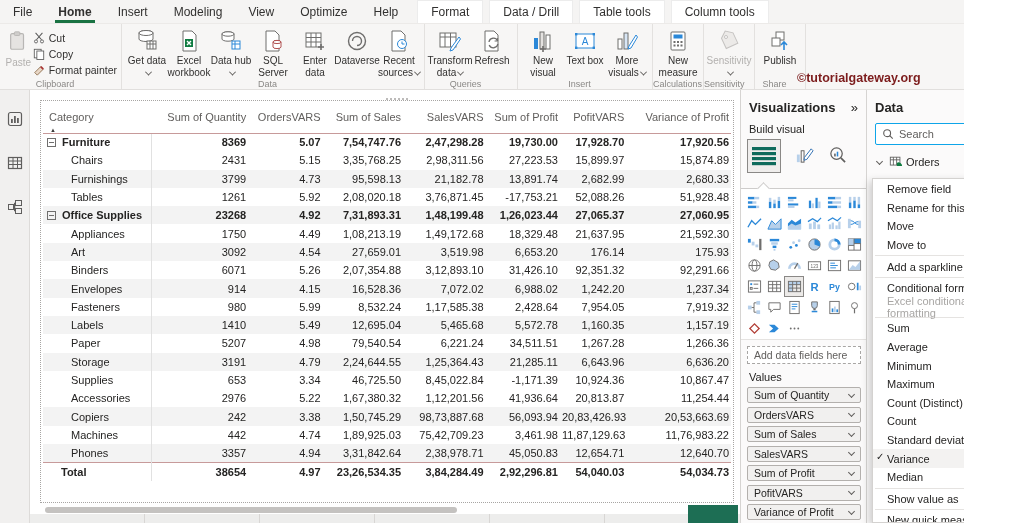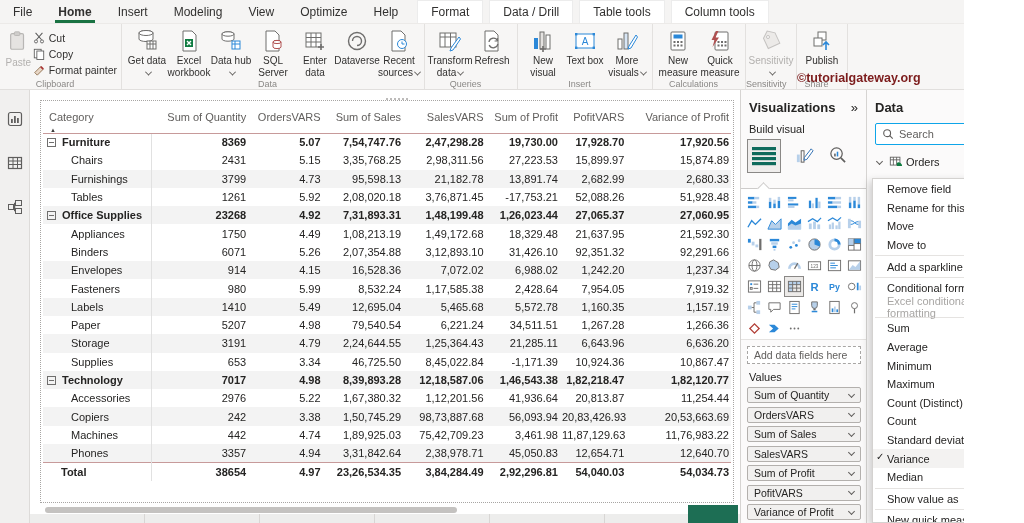--- a/index.html
+++ b/index.html
@@ -319,37 +319,20 @@
                     <rect x="11" y="12" width="2" height="2"></rect>
                     <rect x="14.5" y="12" width="2" height="2"></rect>
                     <rect x="7.5" y="15.5" width="2" height="2"></rect>
                     <rect x="11" y="15.5" width="2" height="2"></rect>
                     <rect x="14.5" y="15.5" width="2" height="2"></rect>
                   </g>
                 </svg>
               </div>
               <div class="rlab">New measure</div>
             </div>
-            <div class="rbtn">
-              <div class="ric">
-                <svg viewBox="0 0 24 24" width="24" height="24">
-                  <rect x="7" y="3" width="13" height="18" rx="1" fill="#fff" stroke="#6f6e6d"></rect>
-                  <g fill="#6f6e6d">
-                    <rect x="9.5" y="12" width="2" height="2"></rect>
-                    <rect x="13" y="12" width="2" height="2"></rect>
-                    <rect x="16.5" y="12" width="2" height="2"></rect>
-                    <rect x="9.5" y="15.5" width="2" height="2"></rect>
-                    <rect x="13" y="15.5" width="2" height="2"></rect>
-                    <rect x="16.5" y="15.5" width="2" height="2"></rect>
-                  </g>
-                  <path d="M8 2 L3.5 11 H6.5 L4.5 18 L11 8.5 H7.5 L10.5 2 Z" fill="#b05050"></path>
-                </svg>
-              </div>
-              <div class="rlab">Quick measure</div>
-            </div>
           </div>
           <div class="glabel">Calculations</div>
         </div>
         <div class="rgroup">
           <div class="btnrow">
             <div class="rbtn disabled">
               <div class="ric">
                 <svg viewBox="0 0 24 24" width="24" height="24">
                   <path d="M13 3 l8 8 -9 9 -8 -8 1 -8 z" fill="#eceae8" stroke="#c4c2c0" transform="rotate(20 12 12)"></path>
                   <circle cx="9" cy="8" r="1.5" fill="#fff" stroke="#c4c2c0"></circle>
@@ -494,20 +477,30 @@
               <tr>
                 <td class="cat sub">Appliances</td>
                 <td class="num">1750</td>
                 <td class="num">4.49</td>
                 <td class="num">1,08,213.19</td>
                 <td class="num">1,49,172.68</td>
                 <td class="num">18,329.48</td>
                 <td class="num">21,637.95</td>
                 <td class="num">21,592.30</td>
               </tr>
+              <tr class="stripe">
+                <td class="cat sub">Art</td>
+                <td class="num">3092</td>
+                <td class="num">4.54</td>
+                <td class="num">27,659.01</td>
+                <td class="num">3,519.98</td>
+                <td class="num">6,653.20</td>
+                <td class="num">176.14</td>
+                <td class="num">175.93</td>
+              </tr>
               <tr>
                 <td class="cat sub">Binders</td>
                 <td class="num">6071</td>
                 <td class="num">5.26</td>
                 <td class="num">2,07,354.88</td>
                 <td class="num">3,12,893.10</td>
                 <td class="num">31,426.10</td>
                 <td class="num">92,351.32</td>
                 <td class="num">92,291.66</td>
               </tr>
@@ -564,30 +557,20 @@
               <tr>
                 <td class="cat sub">Supplies</td>
                 <td class="num">653</td>
                 <td class="num">3.34</td>
                 <td class="num">46,725.50</td>
                 <td class="num">8,45,022.84</td>
                 <td class="num">-1,171.39</td>
                 <td class="num">10,924.36</td>
                 <td class="num">10,867.47</td>
               </tr>
-              <tr class="grp stripe">
-                <td class="cat grp0"><span class="expbox"></span>Technology</td>
-                <td class="num">7017</td>
-                <td class="num">4.98</td>
-                <td class="num">8,39,893.28</td>
-                <td class="num">12,18,587.06</td>
-                <td class="num">1,46,543.38</td>
-                <td class="num">1,82,218.47</td>
-                <td class="num">1,82,120.77</td>
-              </tr>
               <tr>
                 <td class="cat sub">Accessories</td>
                 <td class="num">2976</td>
                 <td class="num">5.22</td>
                 <td class="num">1,67,380.32</td>
                 <td class="num">1,12,201.56</td>
                 <td class="num">41,936.64</td>
                 <td class="num">20,813.87</td>
                 <td class="num">11,254.44</td>
               </tr>

